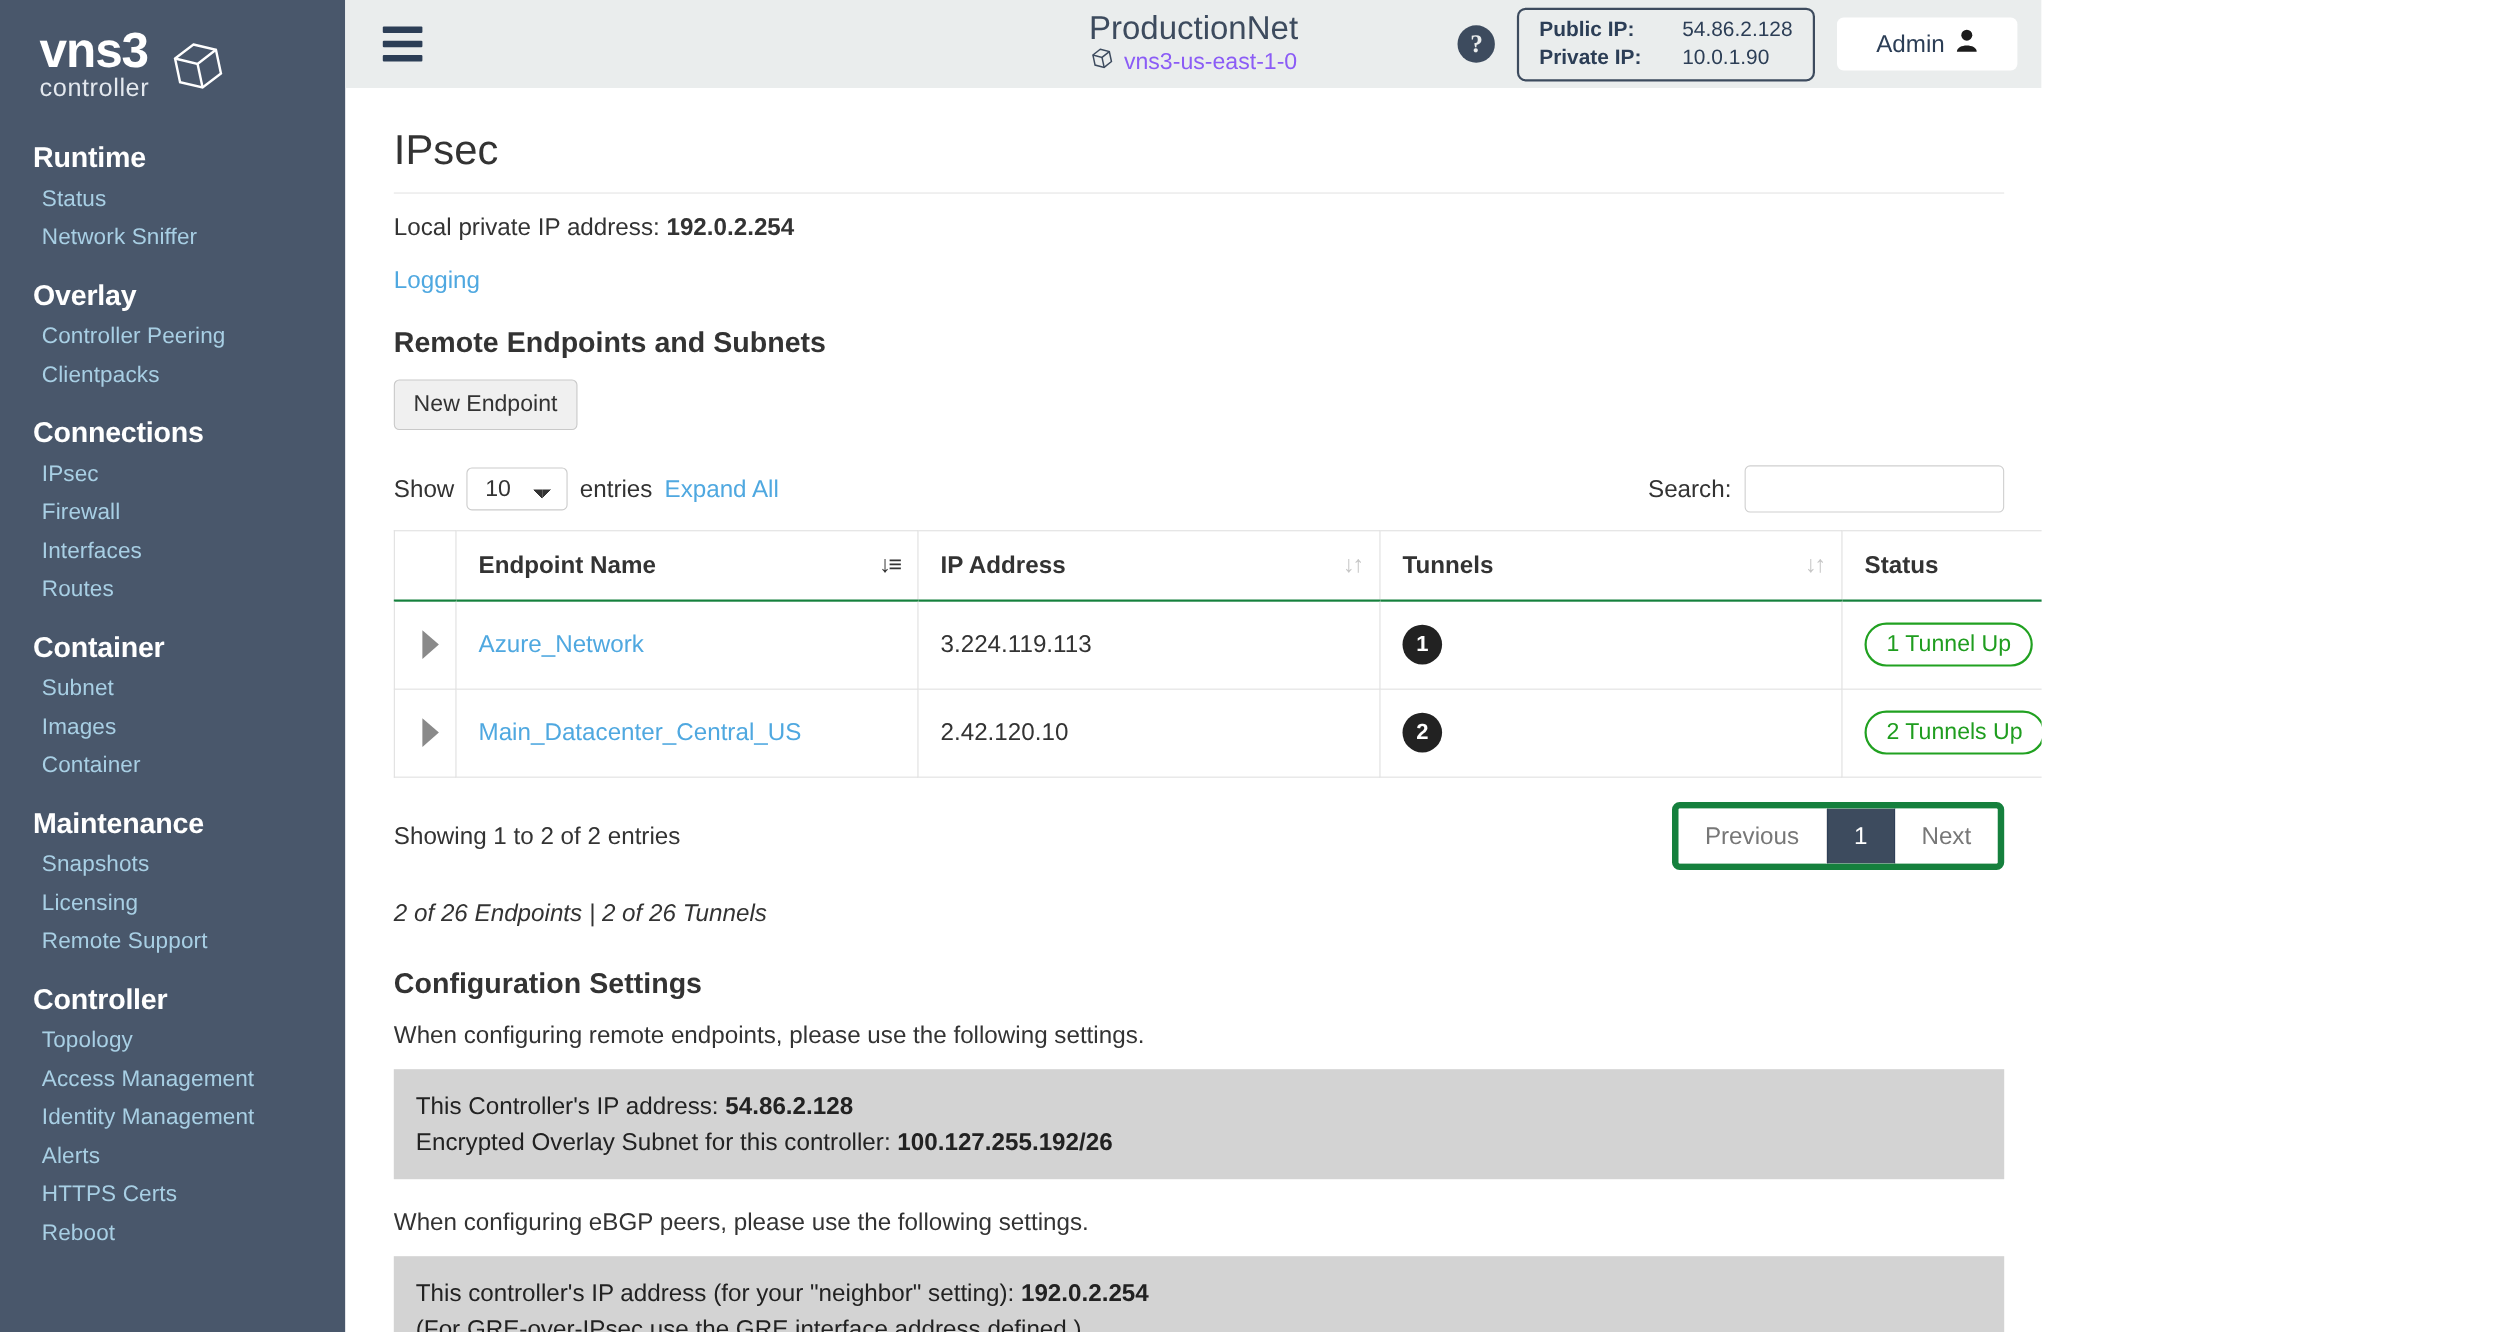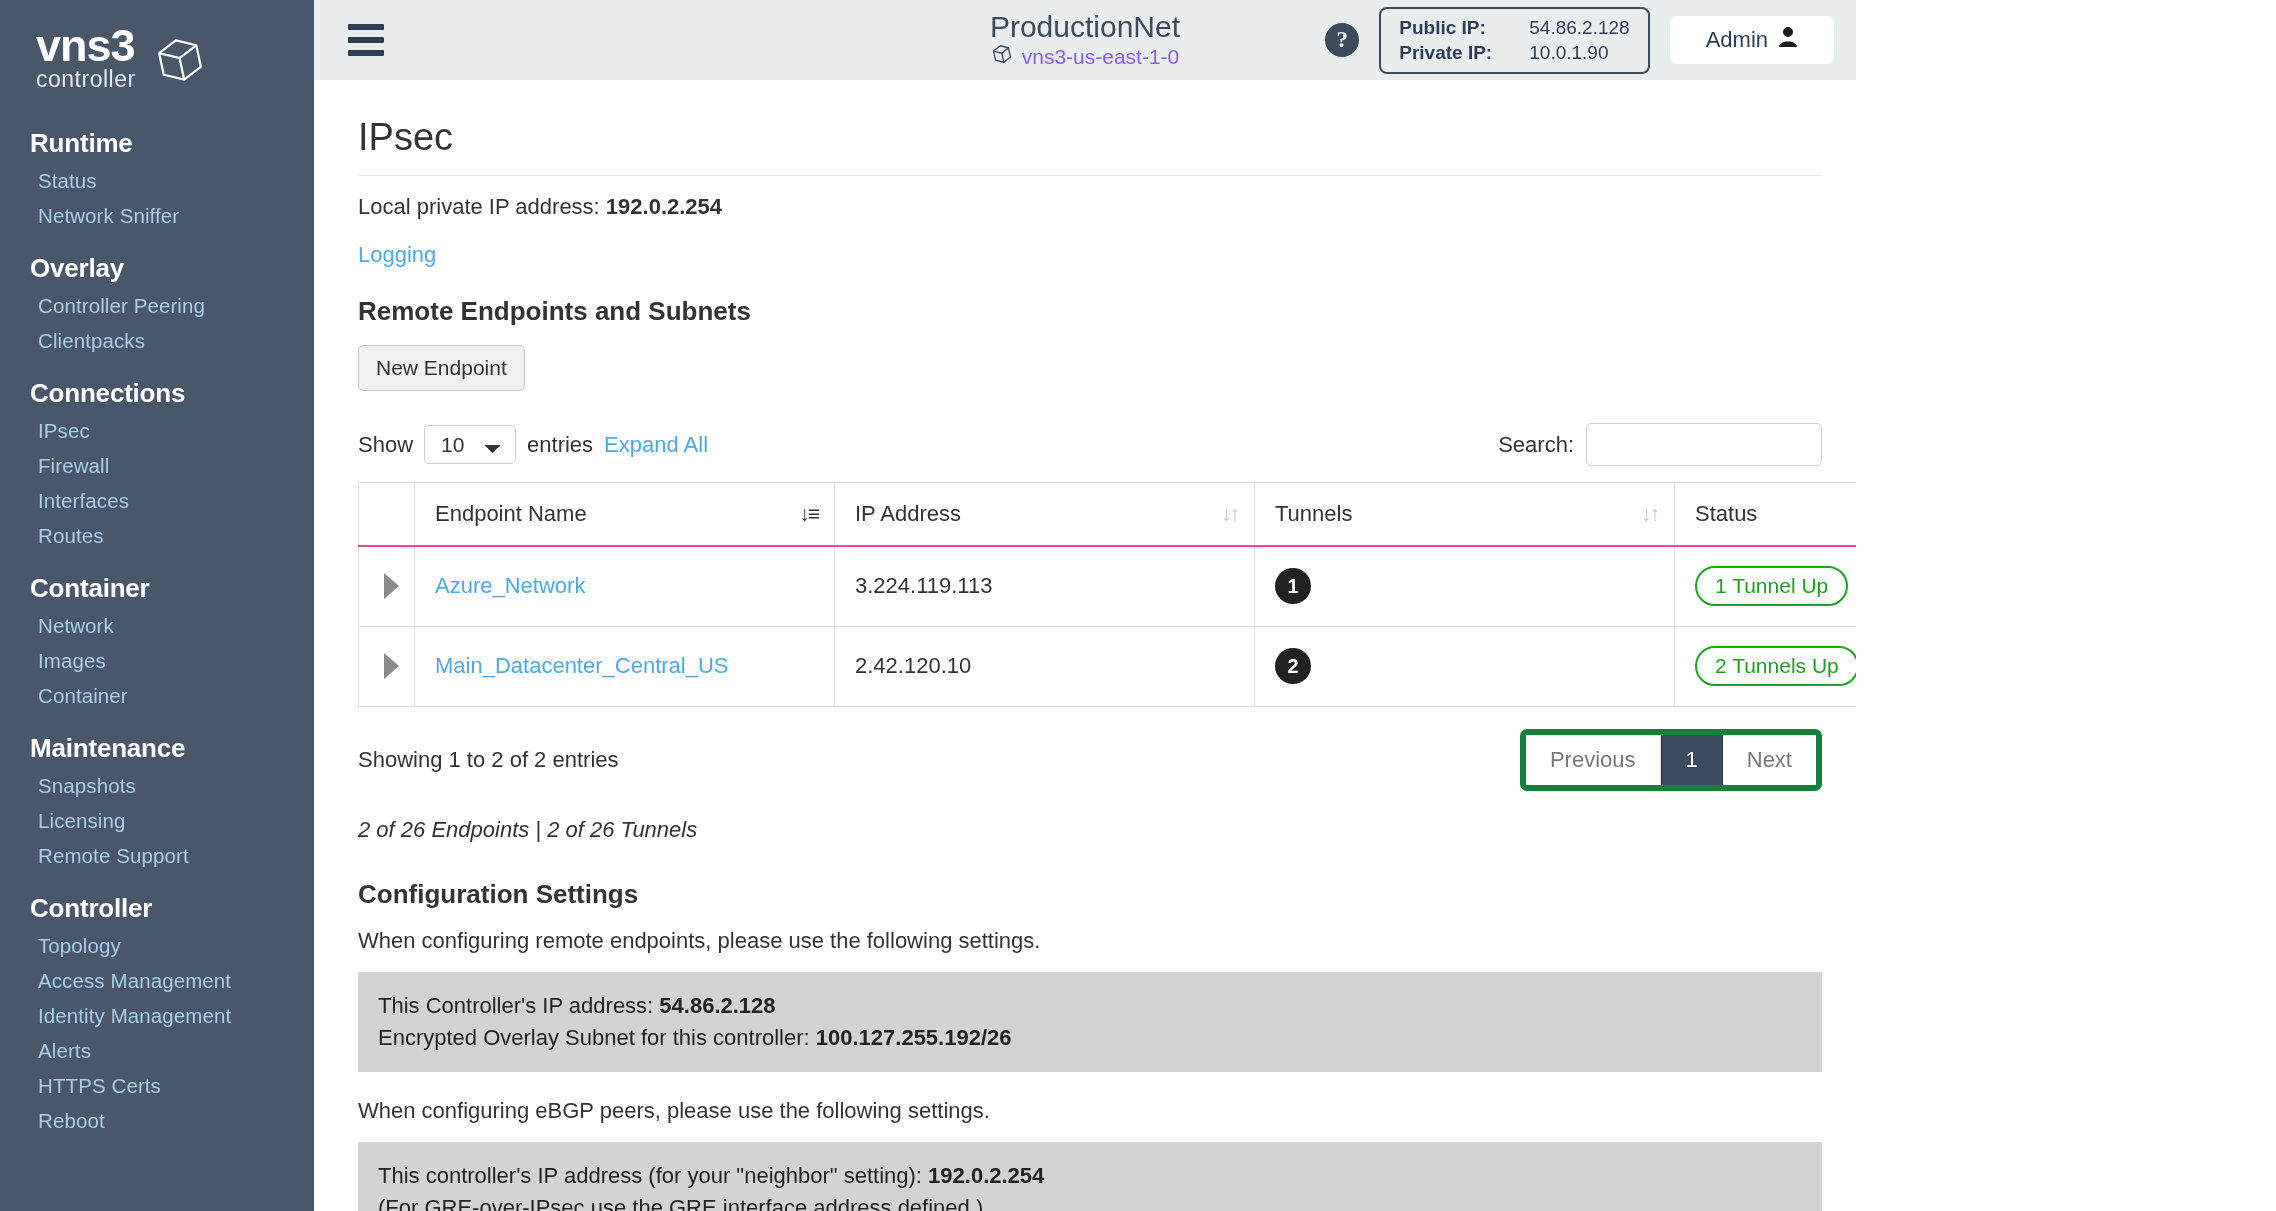--- a/index.html
+++ b/index.html
@@ -221,23 +221,23 @@
   table.dt {
     width: 100%;
     border-collapse: collapse;
     table-layout: fixed;
   }
   table.dt th, table.dt td {
     border: 1px solid #e0e0e0;
     text-align: left;
   }
   table.dt th {
-    font-size: 22px; font-weight: normal; color: #333;
+    font-size: 22px; font-weight: bold; color: #333;
     padding: 18px 20px;
-    border-bottom: 2px solid #ec4899;
+    border-bottom: 2px solid #15803d;
     position: relative;
   }
   .sort-ico {
     position: absolute; right: 16px; top: 50%;
     transform: translateY(-50%);
     font-size: 21px;
     color: #c6c6c6;
     letter-spacing: -2px;
   }
   .sort-ico.active { color: #333; }
@@ -378,21 +378,21 @@
         </div>
         <div class="nav-group">
           <div class="nav-header">Connections</div>
           <div class="nav-item">IPsec</div>
           <div class="nav-item">Firewall</div>
           <div class="nav-item">Interfaces</div>
           <div class="nav-item">Routes</div>
         </div>
         <div class="nav-group">
           <div class="nav-header">Container</div>
-          <div class="nav-item">Network</div>
+          <div class="nav-item">Subnet</div>
           <div class="nav-item">Images</div>
           <div class="nav-item">Container</div>
         </div>
         <div class="nav-group">
           <div class="nav-header">Maintenance</div>
           <div class="nav-item">Snapshots</div>
           <div class="nav-item">Licensing</div>
           <div class="nav-item">Remote Support</div>
         </div>
         <div class="nav-group">

